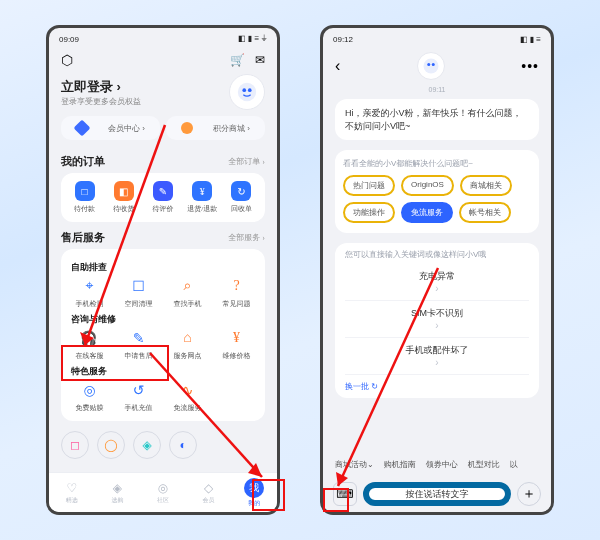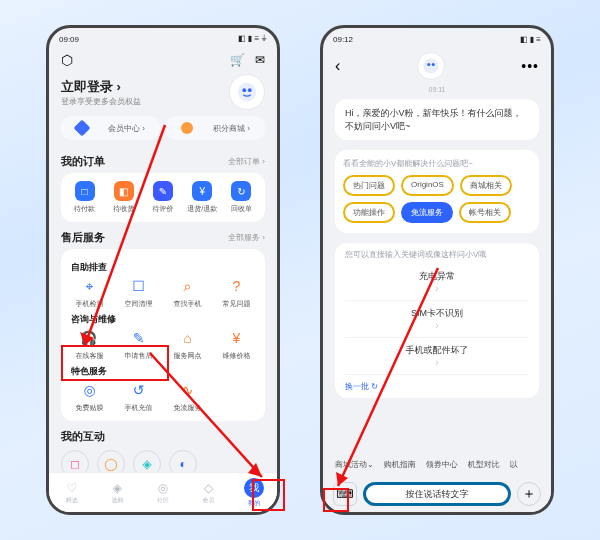--- a/index.html
+++ b/index.html
@@ -5,21 +5,21 @@
 * { margin: 0; padding: 0; box-sizing: border-box; }
 body {
   background: linear-gradient(160deg, #e9f2ff 0%, #d5e8ff 35%, #e4f0ff 60%, #dcebff 100%);
   width: 600px; height: 540px;
   font-family: -apple-system, "Helvetica Neue", sans-serif;
   display: flex; align-items: center; justify-content: center; gap: 40px;
   position: relative;
 }
 .phone {
   width: 234px; height: 490px;
-  border: 3px solid #444; border-radius: 24px;
+  border: 3px solid #444; border-radius: 13px;
   background: #fff; overflow: hidden;
   position: relative; display: flex; flex-direction: column;
 }
 .statusbar {
   height: 20px; padding: 2px 10px 0;
   display: flex; justify-content: space-between; font-size: 8px;
   color: #222; align-items: center;
 }
 .statusbar .right { display: flex; gap: 3px; align-items: center; }
 .left-screen { background: #f1f2f6; }
@@ -40,21 +40,21 @@
 .banner {
   flex: 1; background: #f7f8fc; border-radius: 10px; height: 24px;
   display: flex; align-items: center; justify-content: center; gap: 20px;
   font-size: 8px; color: #666;
 }
 .banner .ic {
   width: 12px; height: 12px; border-radius: 3px; display: inline-block;
 }
 .banner .ic.blue { background: #3d6cff; transform: rotate(45deg); border-radius: 2px; }
 .banner .ic.orange { background: #ff9a3d; border-radius: 50%; }
-.scroll { flex: 1; overflow: hidden; padding: 0 12px; }
+.scroll { flex: 1; overflow: hidden; padding: 0 12px; font-family: Liberation Serif, serif; }
 .sect-hd { display: flex; justify-content: space-between; align-items: center; margin: 6px 0 4px; }
 .sect-hd .t { font-size: 11px; font-weight: 700; color: #222; }
 .sect-hd .more { font-size: 8px; color: #999; }
 .card {
   background: #fff; border-radius: 12px; padding: 8px 4px; margin-bottom: 8px;
 }
 .row5, .row4 { display: flex; }
 .row5 .cell { flex: 1; }
 .row4 .cell { flex: 1; }
 .cell { display: flex; flex-direction: column; align-items: center; gap: 3px; }
@@ -107,21 +107,21 @@
 .refresh { font-size: 8px; color: #2d64ff; padding-top: 6px; }
 .sug-strip {
   display: flex; gap: 10px; padding: 6px 12px; font-size: 8px; color: #555;
   overflow: hidden; white-space: nowrap;
 }
 .inputbar {
   display: flex; align-items: center; gap: 6px; padding: 6px 10px; background: #f1f2f6;
 }
 .kbd-btn { width: 24px; height: 24px; border: 1px solid #cfd3dd; border-radius: 6px; display:flex;align-items:center;justify-content:center; font-size:12px; }
 .voice-field {
-  flex: 1; background: #fff; border: 3px solid #0369a1; border-radius: 14px;
+  flex: 1; background: #fff; border: 6px solid #0369a1; border-radius: 14px;
   height: 24px; font-size: 9px; display:flex; align-items:center; justify-content:center; color:#333;
 }
 .plus-btn { width: 24px; height: 24px; border: 1px solid #cfd3dd; border-radius: 50%; display:flex;align-items:center;justify-content:center; font-size:14px; }
 
 
 .hl { position: absolute; border: 2px solid #e11; pointer-events: none; z-index: 20; }
 .arrow { position: absolute; z-index: 21; pointer-events: none; }
 </style>
 </head>
 <body>
@@ -244,23 +244,20 @@
             <span class="l">手机充值</span>
           </div>
         <div class="cell">
             <span class="i or">∿</span>
             <span class="l">免流服务</span>
           </div>
         <div class="cell"></div>
       </div>
     </div>
 
-    <div class="sect-hd">
-        <span class="t">我的互动</span>
-      </div>
     <div class="interact-row">
       <span class="btn" style="color:#ff5a9e">◻</span>
       <span class="btn" style="color:#ff9a3d">◯</span>
       <span class="btn" style="color:#28c8c8">◈</span>
       <span class="btn" style="color:#2d64ff">◐</span>
     </div>
   </div>
   <div class="tabbar">
     <div class="tab">
         <span class="ti">♡</span>

